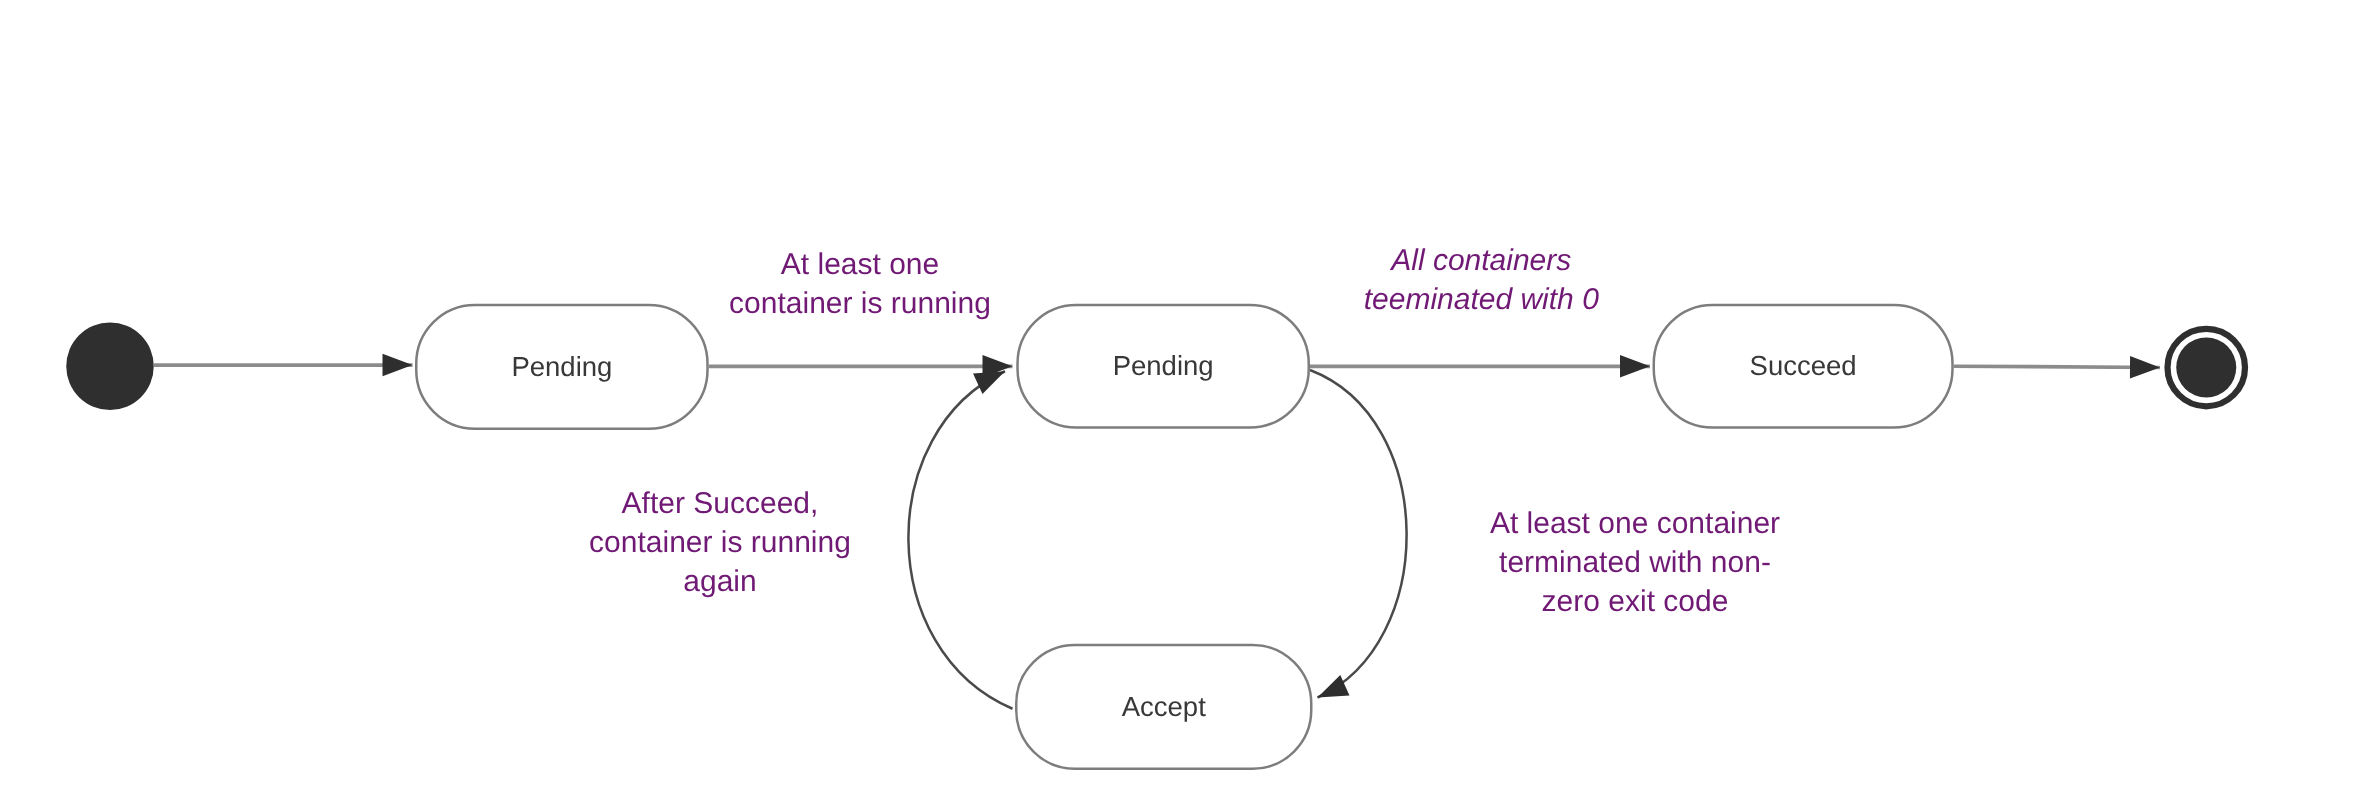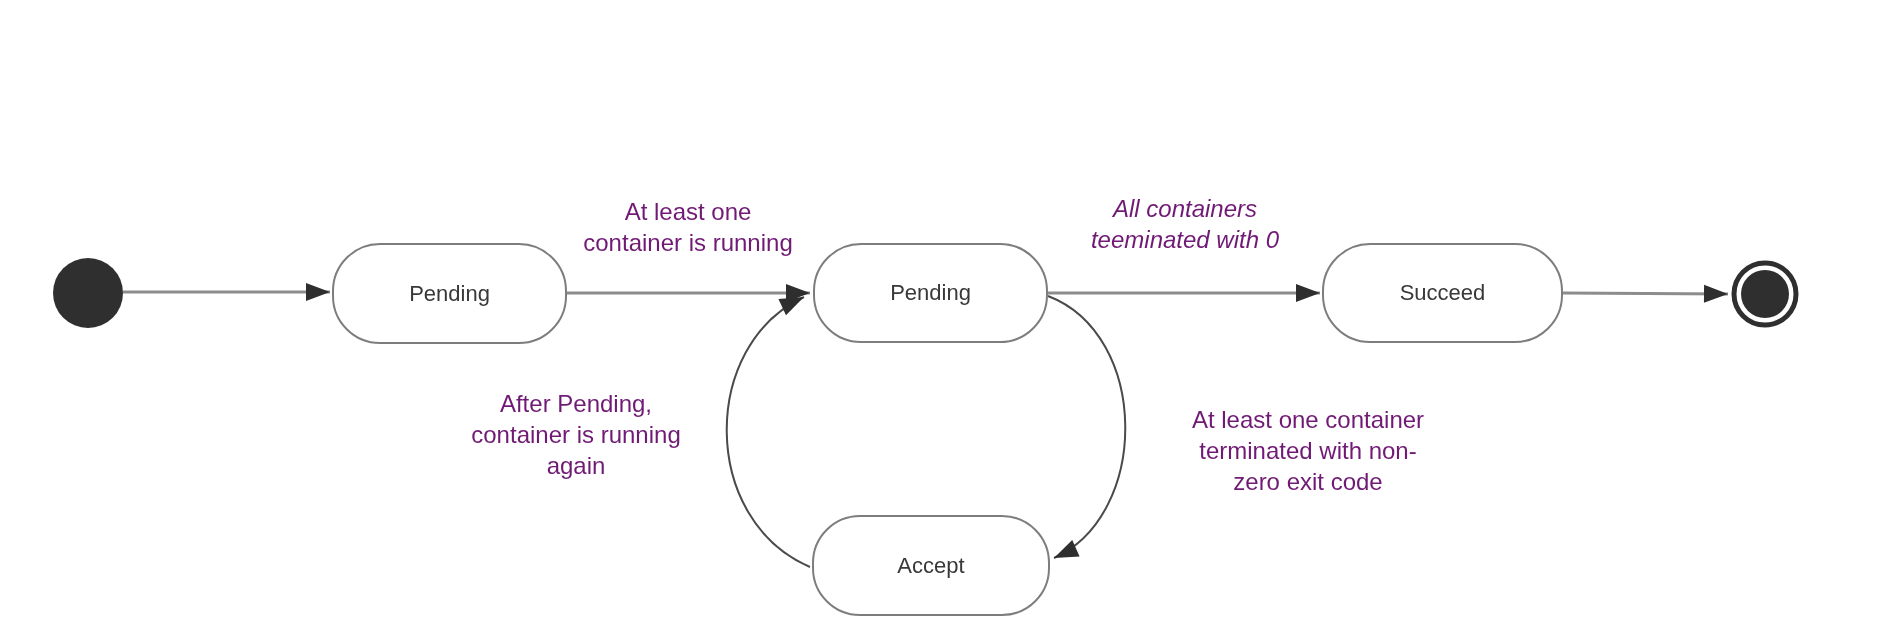--- a/index.html
+++ b/index.html
@@ -79,21 +79,21 @@
     <span>Accept</span>
   </div>
 
 
   <div class="edge-label" style="left:688px; top:227px;">At least one
 container is running</div>
 
   <div class="edge-label" style="left:1185px; top:224px;font-style:italic;">All containers
 teeminated with 0</div>
 
-  <div class="edge-label" style="left:576px; top:434px;">After Pending,
+  <div class="edge-label" style="left:576px; top:434px;">After Succeed,
 container is running
 again</div>
 
   <div class="edge-label" style="left:1308px; top:450px;">At least one container
 terminated with non-
 zero exit code</div>
 
 </div>
 
 </body></html>

